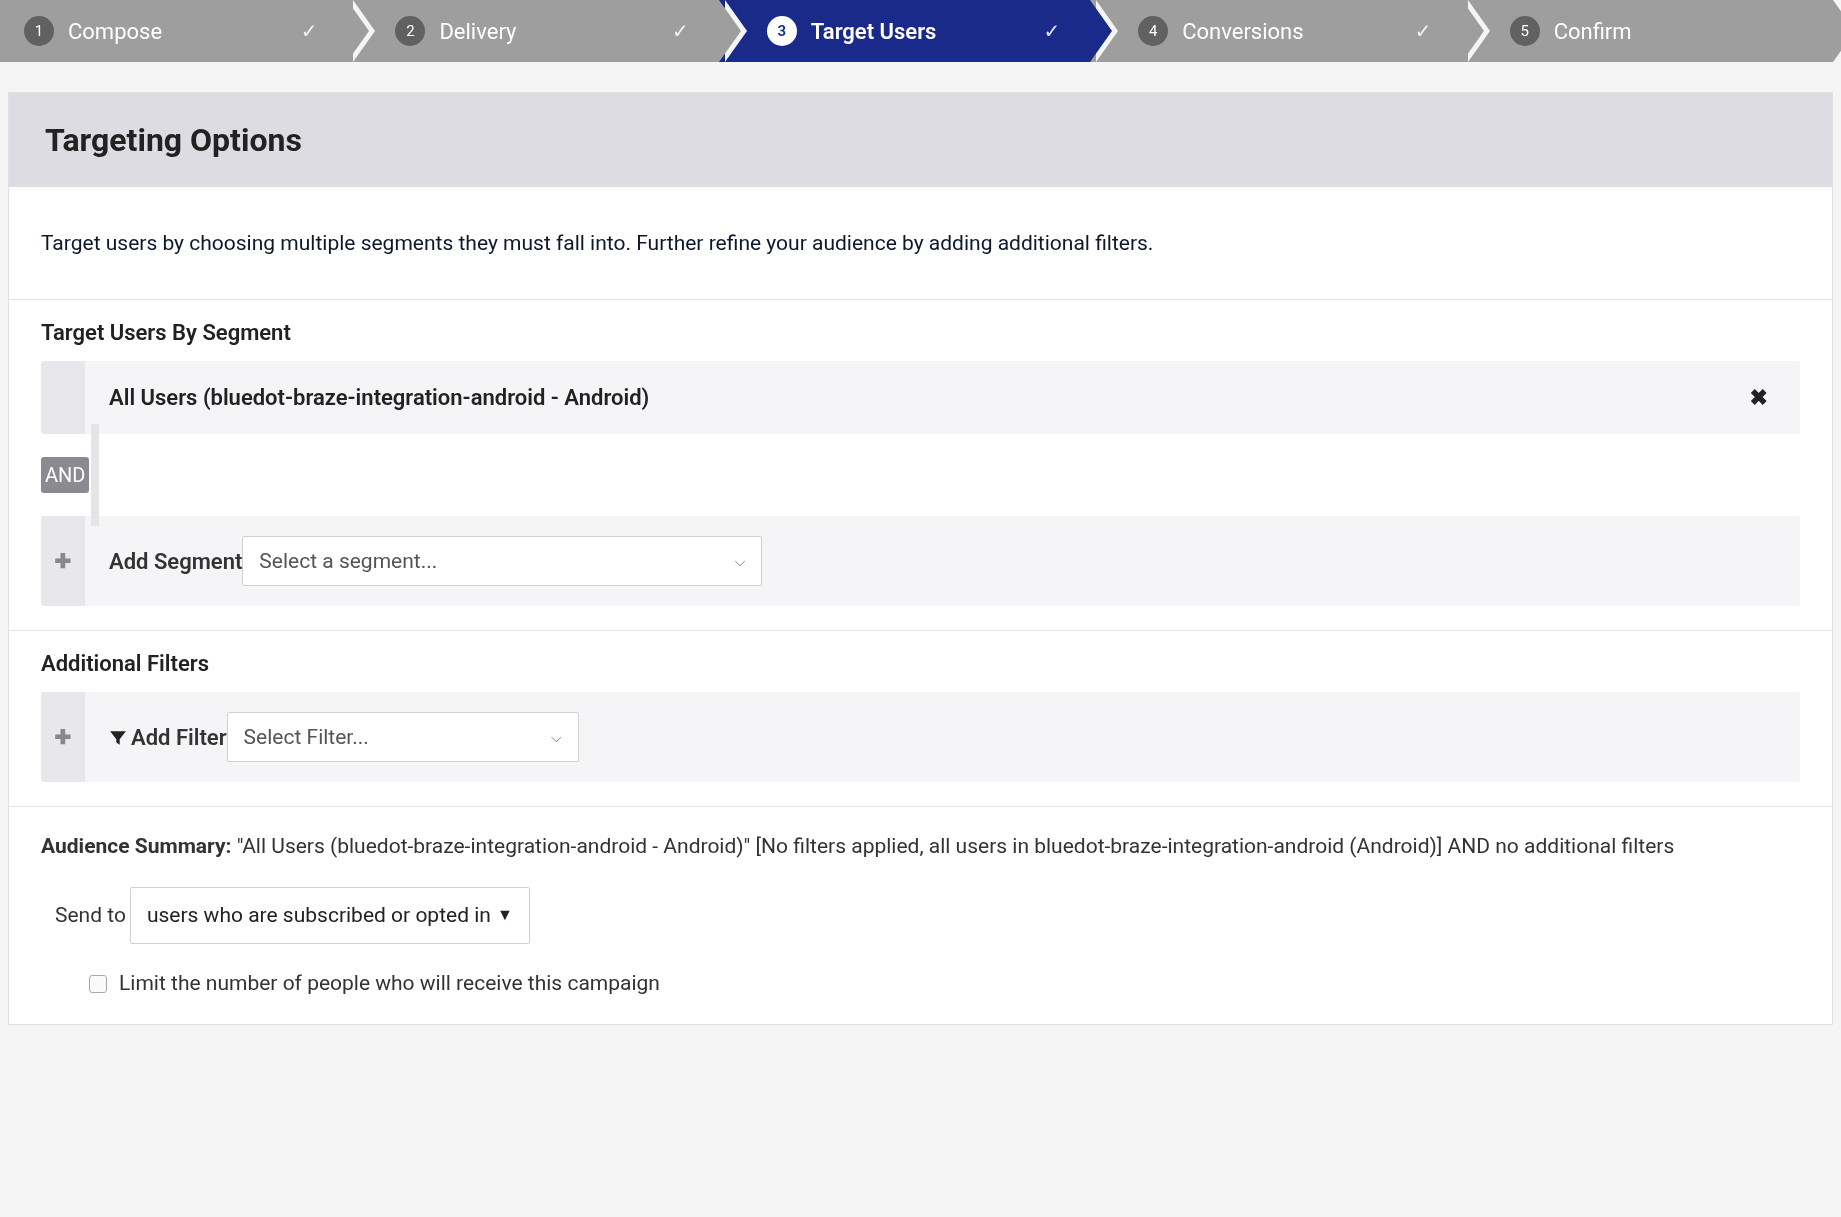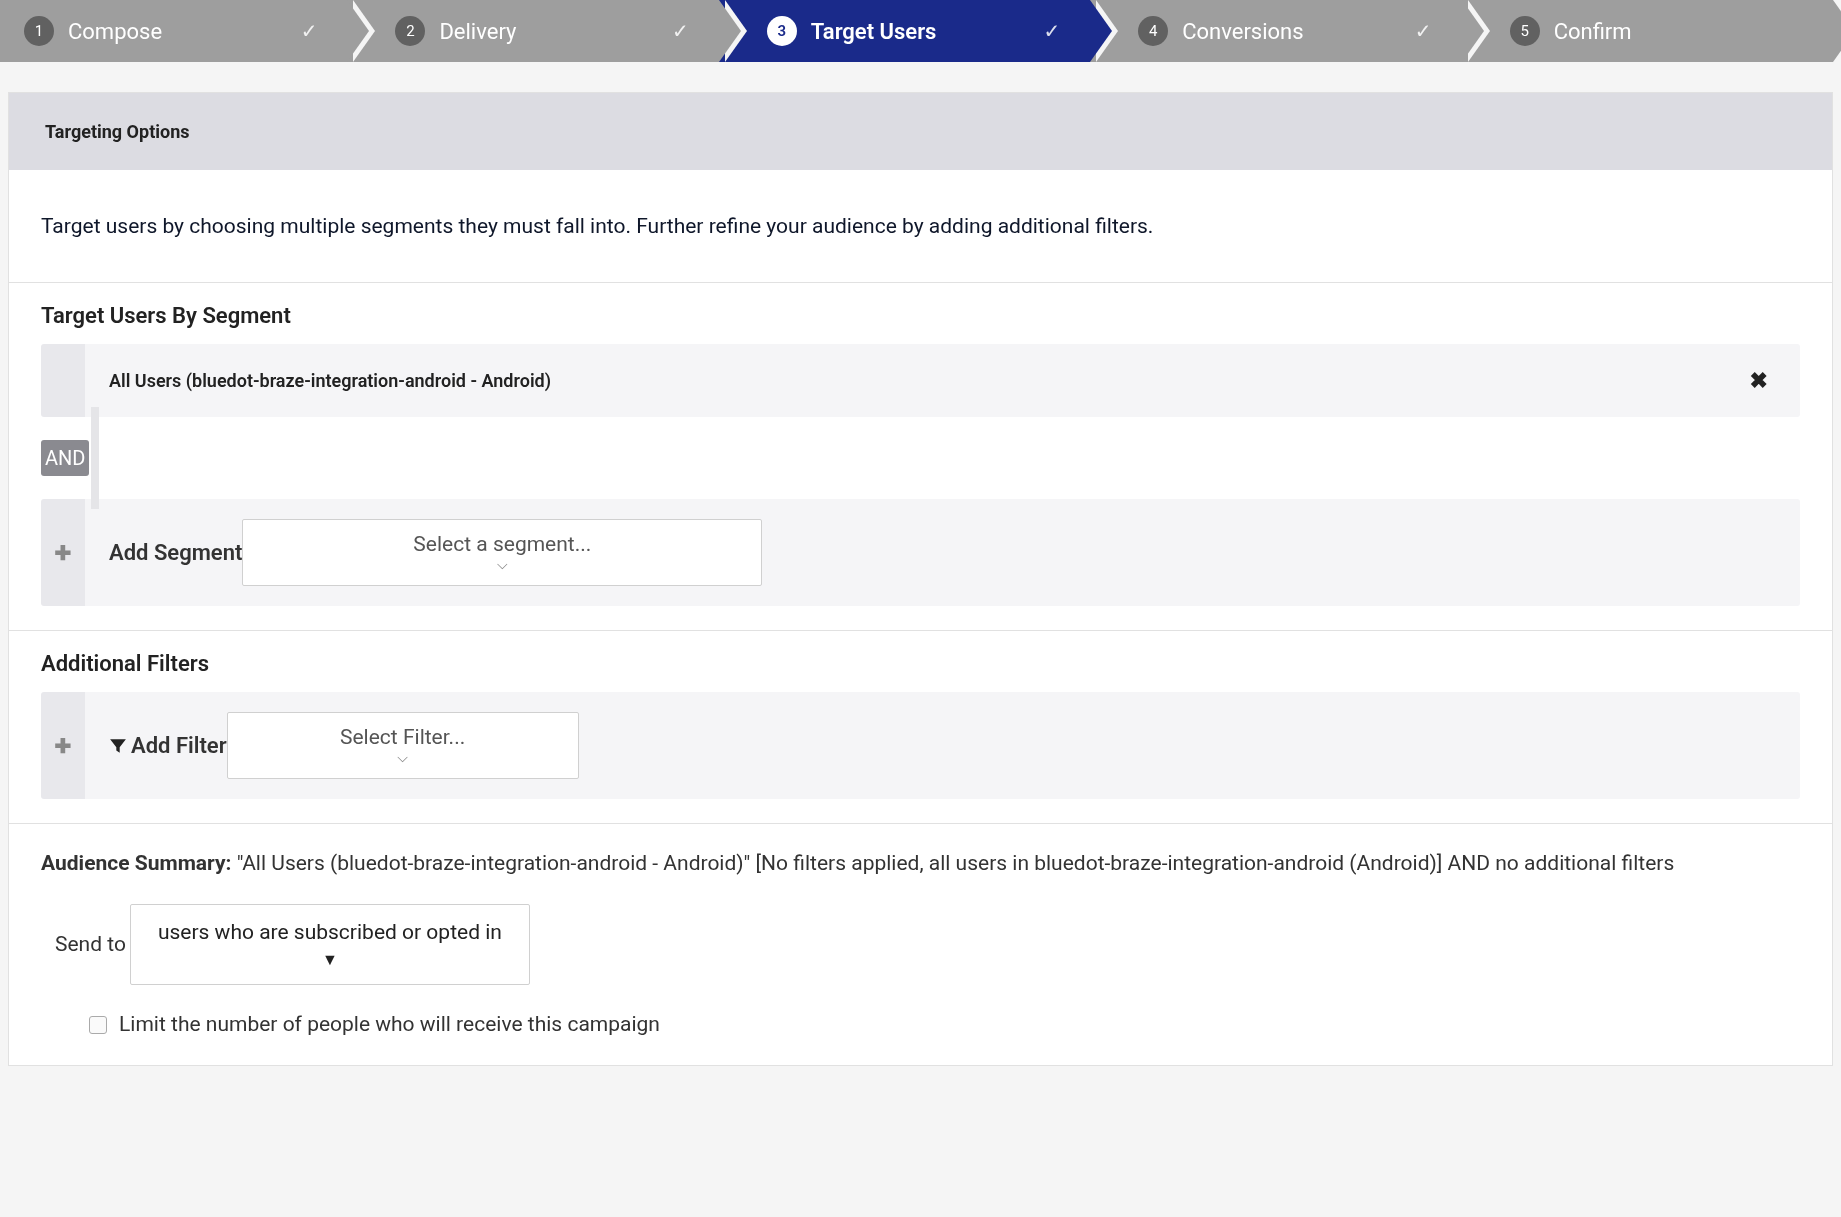--- a/index.html
+++ b/index.html
@@ -16,39 +16,39 @@
 .step.active::after { border-left-color: #1a2a8a; }
 .step-num { width: 30px; height: 30px; border-radius: 50%; background: #616161; color: #fff; display: inline-flex; align-items: center; justify-content: center; font-size: 15px; margin-right: 14px; }
 .step.active .step-num { background: #fff; color: #1a2a8a; font-weight: 600; }
 .step-label { font-size: 22px; flex: 1; }
 .step.active .step-label { font-weight: 600; }
 .check-icon { color: rgba(255,255,255,0.85); font-size: 20px; margin-right: 10px; }
 
 
 .card { background: #fff; border: 1px solid #e1e1e1; margin: 30px 8px 8px 8px; }
 .card-header { background: #dcdce2; padding: 28px 36px; }
-.card-header h2 { font-size: 18px; font-weight: 700; color: #222; }
+.card-header h2 { font-size: 32px; font-weight: 700; color: #222; }
 .card-desc { padding: 44px 32px; font-size: 21px; color: #0f172a; border-bottom: 1px solid #e1e1e1; }
 
 
 .section { padding: 20px 32px 24px 32px; border-bottom: 1px solid #e1e1e1; }
 .section h3 { font-size: 22px; font-weight: 600; color: #222; margin-bottom: 16px; }
 
 
 .segment-row { display: flex; align-items: stretch; margin-bottom: 0; }
 .prefix-col { width: 44px; background: #e8e8ec; display: flex; align-items: center; justify-content: center; flex-shrink: 0; border-radius: 3px 0 0 3px; }
 .prefix-plus { color: #888; font-size: 20px; font-weight: bold; }
 .segment-body { flex: 1; background: #f5f5f7; display: flex; align-items: center; padding: 20px 24px; border-radius: 0 3px 3px 0; }
-.segment-name { font-size: 18px; font-weight: 600; color: #222; flex: 1; }
+.segment-name { font-size: 22px; font-weight: 600; color: #222; flex: 1; }
 .remove-icon { color: #222; font-size: 22px; font-weight: bold; cursor: pointer; padding: 4px 8px; }
 .connector-wrap { position: relative; height: 82px; display: flex; align-items: center; }
 .connector-line { position: absolute; left: 50px; top: -10px; bottom: -10px; width: 8px; background: #e5e5e8; }
 .and-badge { position: relative; background: #8a8a90; color: #fff; font-size: 20px; padding: 6px 4px; border-radius: 3px; z-index: 2; }
 .add-segment-label { font-size: 22px; font-weight: 600; white-space: nowrap; }
-.select-box { background: #fff; border: 1px solid #d0d0d0; padding: 12px 16px; display: flex; align-items: center; width: 520px; cursor: pointer; border-radius: 2px; flex-direction: column; }
+.select-box { background: #fff; border: 1px solid #d0d0d0; padding: 12px 16px; display: flex; align-items: center; width: 520px; cursor: pointer; border-radius: 2px; }
 .select-box.small { width: 352px; }
 .select-text { flex: 1; color: #555; font-size: 21px; }
 .select-text.chosen { color: #222; }
 .chevron-down { color: #888; font-size: 14px; }
 .filter-icon-svg { display: inline-block; vertical-align: -2px; margin-right: 4px; }
 
 
 .summary { padding: 24px 32px; font-size: 21px; line-height: 1.5; }
 .summary strong { font-weight: 700; }
 .sendto-row { display: flex; align-items: center; gap: 4px; margin: 24px 0 24px 14px; }

